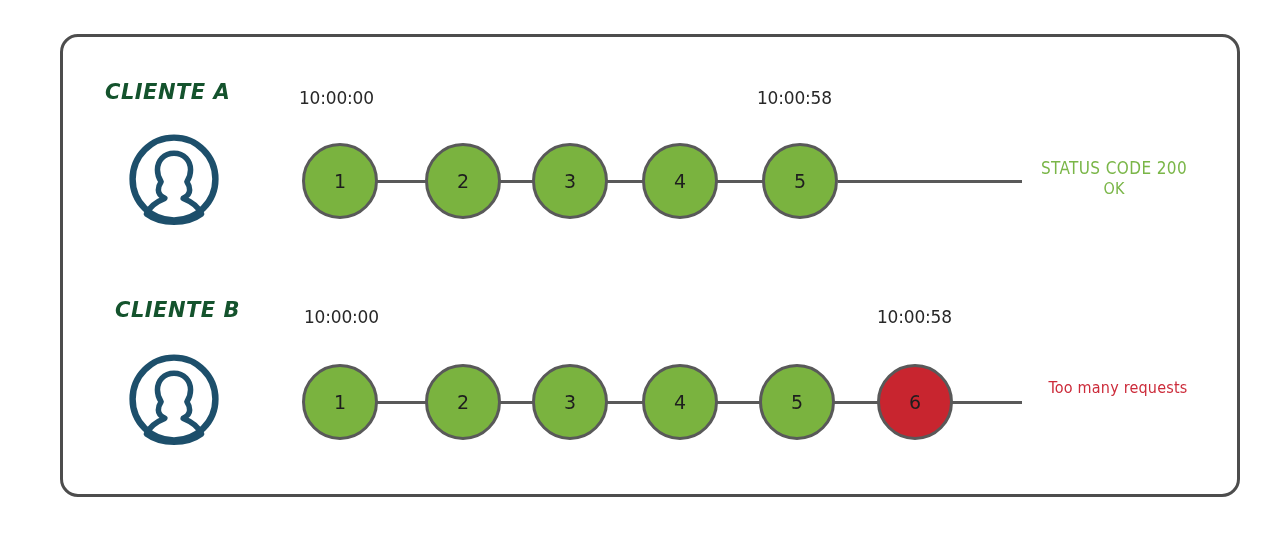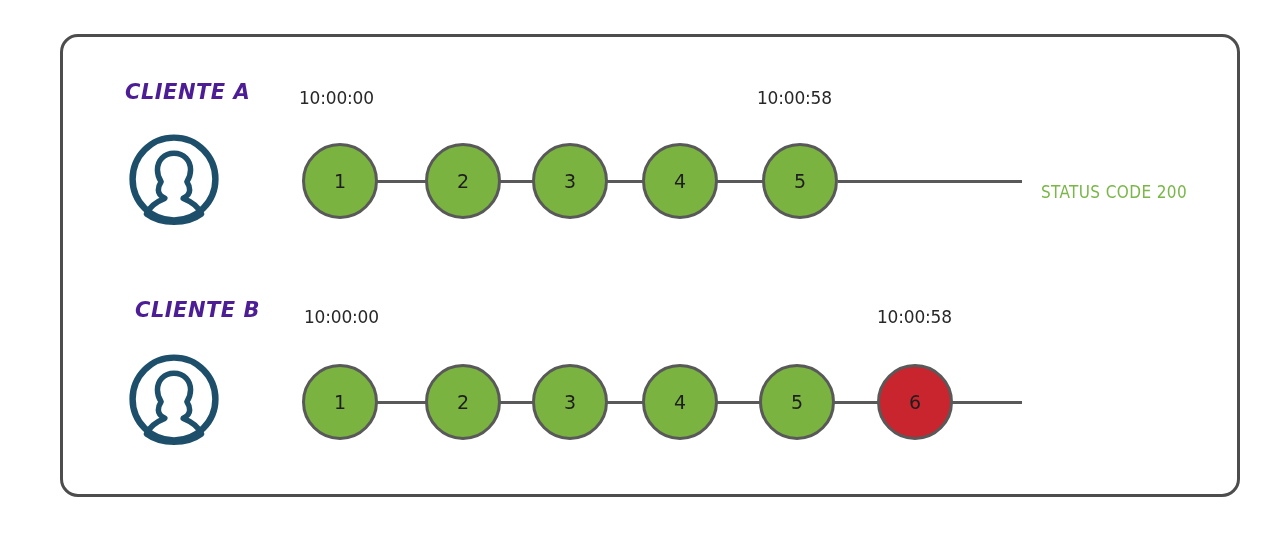--- a/index.html
+++ b/index.html
@@ -45,23 +45,22 @@
   .row-b { top: 0; }
 
   
   .client-label {
     position: absolute;
     font-family: "DejaVu Sans", sans-serif;
     font-size: 21px;
     font-weight: 700;
     font-style: italic;
     letter-spacing: 0.5px;
-    color: #4c1d95;
+    color: #14532d;
     white-space: nowrap;
-    margin-left: 20px;
   }
 
   
   .avatar {
     position: absolute;
     width: 92px;
     height: 92px;
   }
 
   
@@ -118,21 +117,21 @@
     letter-spacing: 0.4px;
   }
   .status .detail {
     display: block;
     font-family: "DejaVu Sans Condensed", "DejaVu Sans", sans-serif;
     font-size: 16px;
     font-weight: 400;
     letter-spacing: 0.2px;
   }
   .status.ok .code,
-  .status.ok .detail { color: #7ab648; margin-top: 24px; }
+  .status.ok .detail { color: #7ab648; }
   .status.err .code,
   .status.err .detail { color: #cc2b3a; }
 </style>
 </head>
 <body>
 
 <div id="canvas">
 
   <div class="frame"></div>
 
@@ -180,20 +179,21 @@
     </div>
     <div class="node ok" style="left:642px; top:143px;">
       <span>4</span>
     </div>
     <div class="node ok" style="left:762px; top:143px;">
       <span>5</span>
     </div>
 
     <div class="status ok" style="left:1028px; top:158px; width:172px;">
       <span class="code">STATUS CODE 200</span>
+      <span class="detail">OK</span>
     </div>
   </div>
 
   <div class="row row-b">
 
     <div class="client-label" style="left:115px; top:298px;">CLIENTE B</div>
 
     <div class="avatar" style="left:128px; top:353px;">
       <svg viewBox="0 0 100 100" width="92" height="92" aria-hidden="true">
         <circle cx="50" cy="50" r="45" fill="none" stroke="#1d4f6b" stroke-width="7"></circle>
@@ -237,16 +237,17 @@
       <span>4</span>
     </div>
     <div class="node ok" style="left:759px; top:364px;">
       <span>5</span>
     </div>
     <div class="node err" style="left:877px; top:364px;">
       <span>6</span>
     </div>
 
     <div class="status err" style="left:1028px; top:378px; width:180px;">
+      <span class="detail">Too many requests</span>
     </div>
   </div>
 
 </div>
 
 </body></html>

